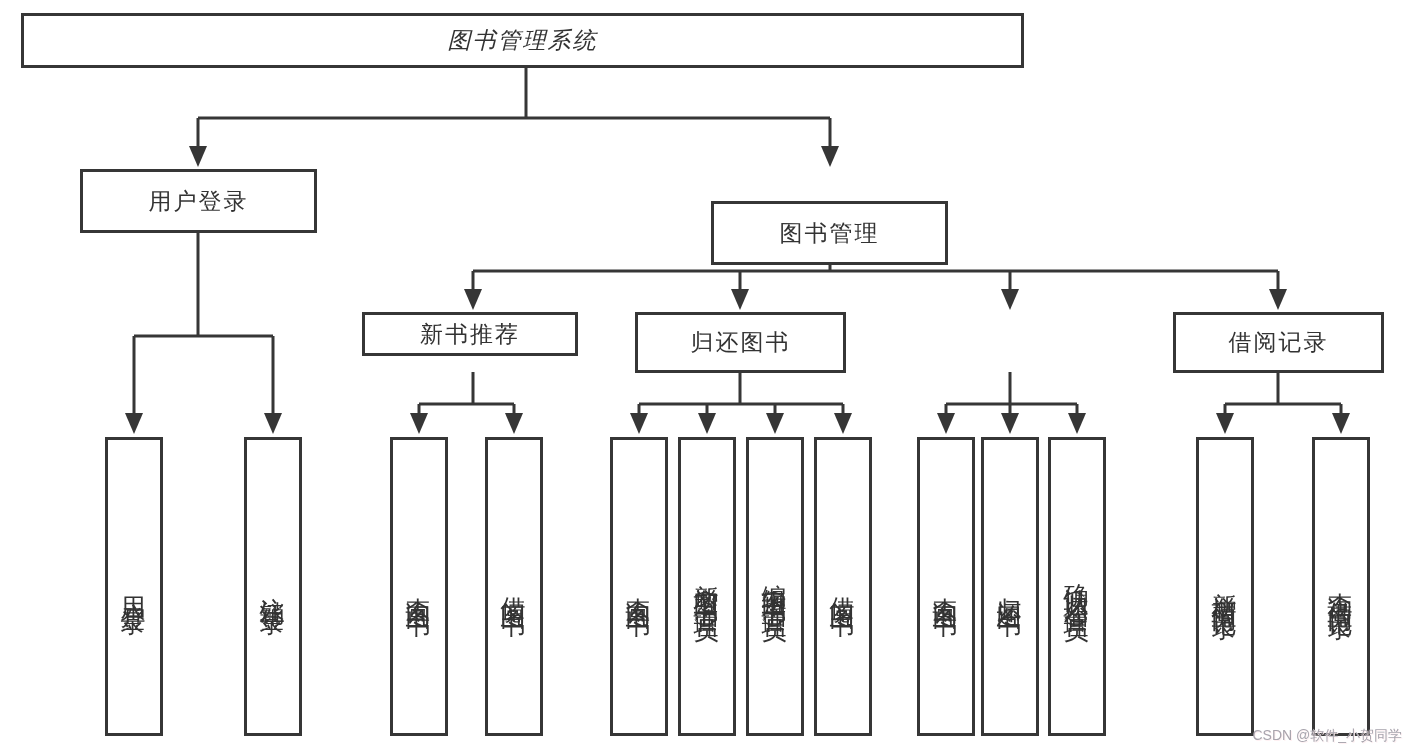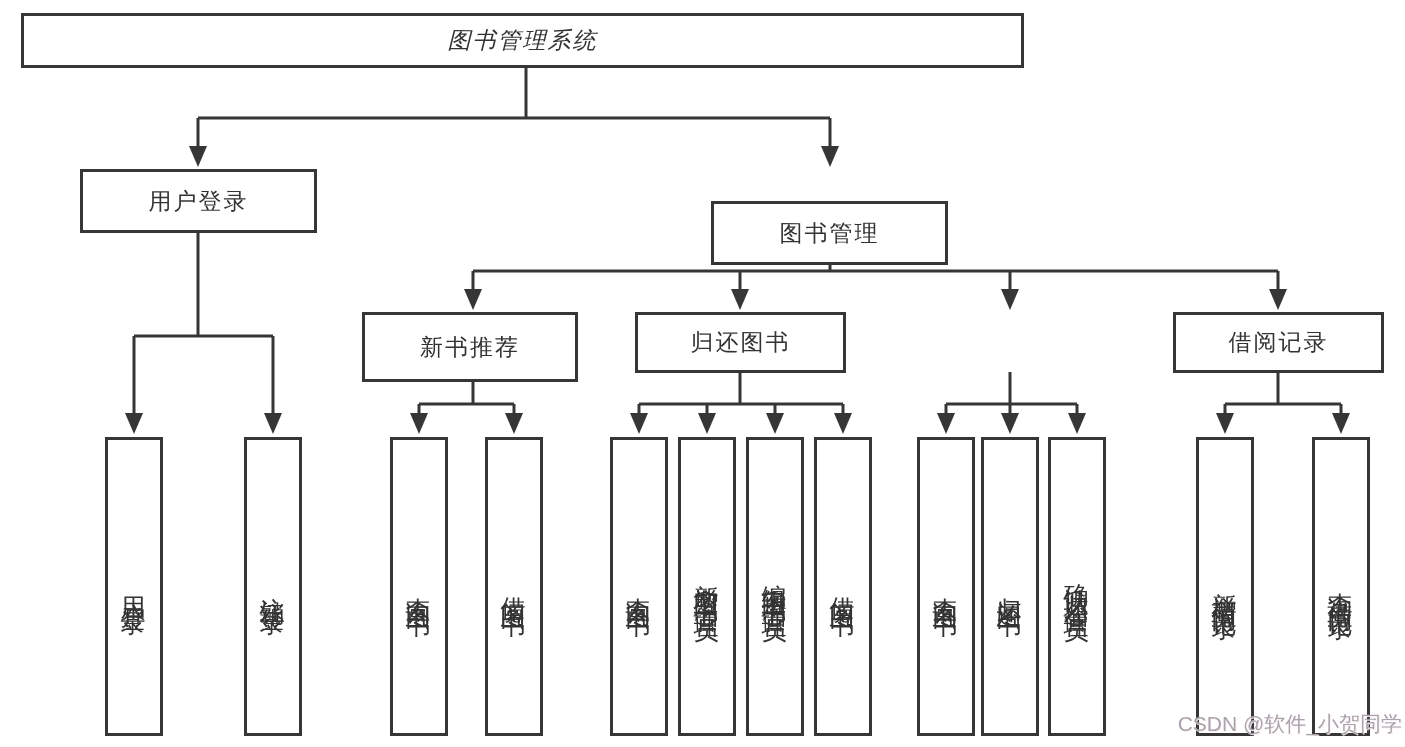--- a/index.html
+++ b/index.html
@@ -58,23 +58,23 @@
   .vtext{
     writing-mode:vertical-rl;
     font-size:25px;
     letter-spacing:5px;
     white-space:nowrap;
     color:var(--text);
   }
   .watermark{
     position:absolute;
     right:3px;
-    bottom:9px;
+    bottom:2px;
     z-index:3;
-    font-size:21px;
+    font-size:14px;
     color:var(--watermark);
     text-shadow:1px 1px 0 rgba(255,240,242,0.9);
     white-space:nowrap;
   }
 </style>
 </head>
 <body>
 
 <div class="canvas">
 
@@ -133,21 +133,21 @@
     <polygon points="1068,413 1086,413 1077,434"></polygon>
     <polygon points="1216,413 1234,413 1225,434"></polygon>
     <polygon points="1332,413 1350,413 1341,434"></polygon>
   </svg>
 
   <div class="box hlabel" style="left:21px;top:13px;width:1003px;height:55px;font-style:italic;">图书管理系统</div>
 
   <div class="box hlabel" style="left:80px;top:169px;width:237px;height:64px;">用户登录</div>
   <div class="box hlabel" style="left:711px;top:169px;width:237px;height:64px;margin-top:32px;">图书管理</div>
 
-  <div class="box hlabel" style="left:362px;top:312px;width:216px;height:70px;">新书推荐</div>
+  <div class="box hlabel" style="left:362px;top:312px;width:216px;height:44px;">新书推荐</div>
   <div class="box hlabel" style="left:635px;top:312px;width:211px;height:61px;">归还图书</div>
   <div class="box hlabel" style="left:1173px;top:312px;width:211px;height:61px;">借阅记录</div>
 
   <div class="box leaf" style="left:105px;">
     <span class="vtext">用户登录</span>
   </div>
   <div class="box leaf" style="left:244px;">
     <span class="vtext">注销登录</span>
   </div>
 

